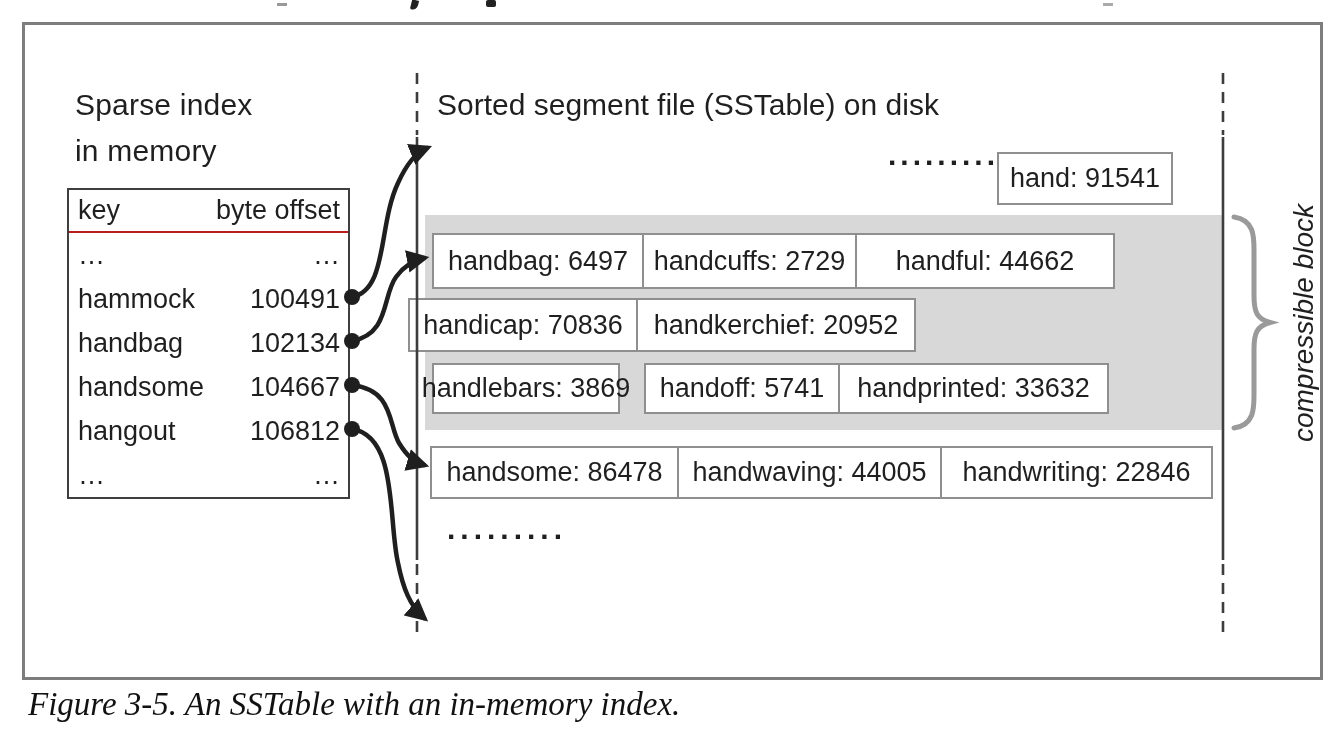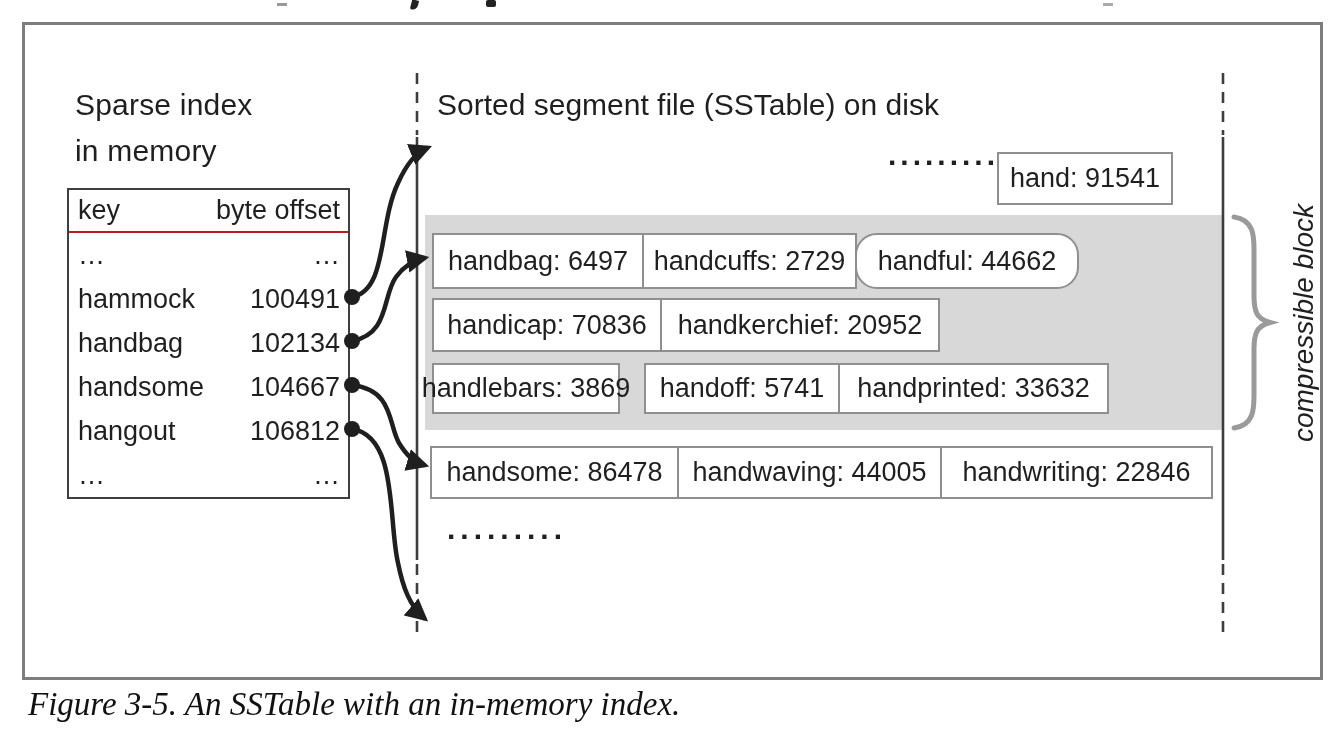--- a/index.html
+++ b/index.html
@@ -90,24 +90,24 @@
   <div class="abs sst-title">Sorted segment file (SSTable) on disk</div>
 
   <div class="abs gray-block"></div>
 
   <div class="abs dots" style="left:888px;top:138px;">.........</div>
   <div class="abs entry" style="left:997px;top:152px;width:176px;height:53px;">hand: 91541</div>
 
   <div class="abs seg-row" style="left:432px;top:233px;height:56px;">
     <div class="entry" style="width:212px;">handbag: 6497</div>
     <div class="entry" style="width:215px;">handcuffs: 2729</div>
-    <div class="entry" style="width:224px;border-radius:22px;">handful: 44662</div>
+    <div class="entry" style="width:260px;">handful: 44662</div>
   </div>
 
-  <div class="abs seg-row" style="left:432px;top:298px;height:54px;justify-content:flex-end;">
+  <div class="abs seg-row" style="left:408px;top:298px;height:54px;justify-content:flex-end;">
     <div class="entry" style="width:230px;">handicap: 70836</div>
     <div class="entry" style="width:280px;">handkerchief: 20952</div>
   </div>
 
   <div class="abs seg-row" style="left:432px;top:363px;height:51px;">
     <div class="entry" style="width:188px;">handlebars: 3869</div>
     <div class="entry" style="width:196px;margin-left:24px;">handoff: 5741</div>
     <div class="entry" style="width:271px;">handprinted: 33632</div>
   </div>
 

